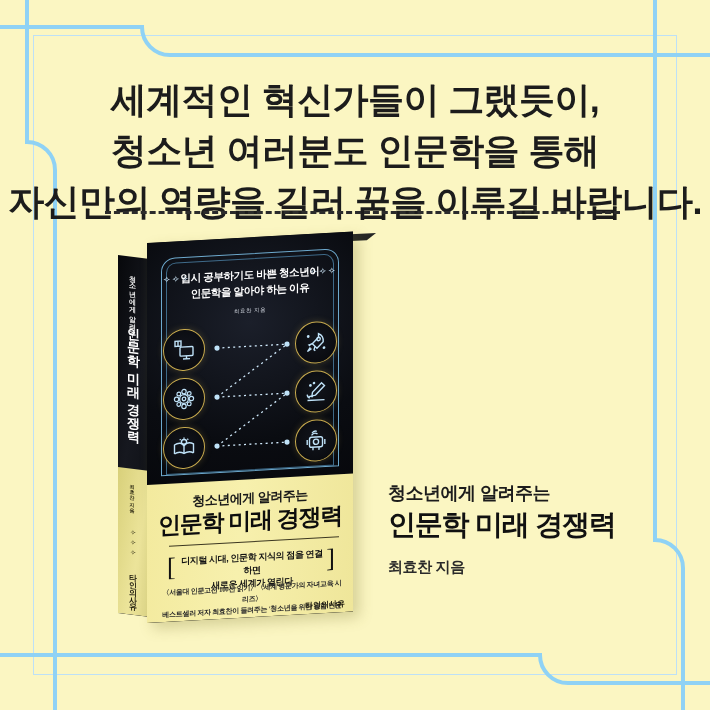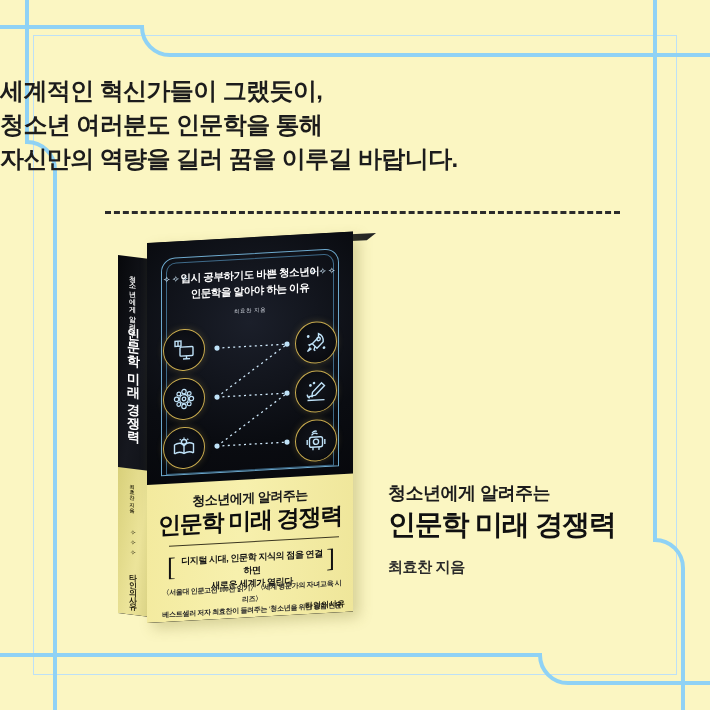--- a/index.html
+++ b/index.html
@@ -19,23 +19,24 @@
     border:1px solid #BDE0F7;
     pointer-events:none;
   }
   .border-thick { position:absolute; inset:0; pointer-events:none; }
   .border-thick svg { display:block; }
 
   
   .headline {
     position:absolute;
     left:0; right:0; top:74px;
+    text-align:center;
     color:#1C1C1C;
     font-weight:800;
-    font-size:24px;
+    font-size:36px;
     line-height:1.42;
     letter-spacing:-0.6px;
     white-space:pre-line;
   }
   .divider {
     position:absolute;
     left:105px; right:90px; top:211px;
     border-top:3px dashed #2B2B2B;
   }
 

